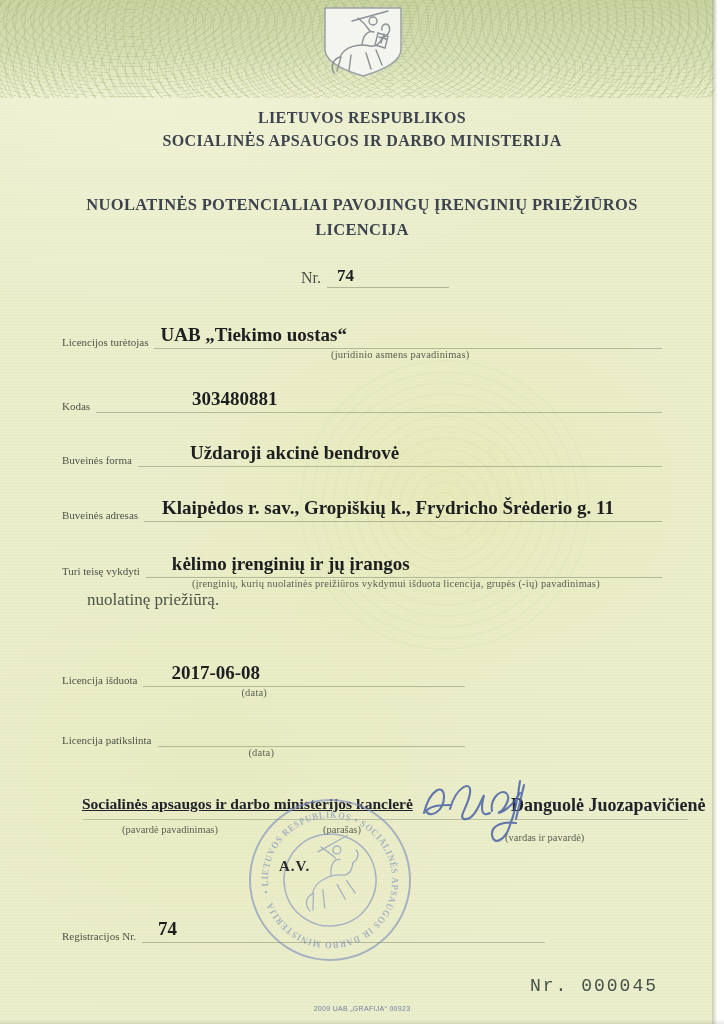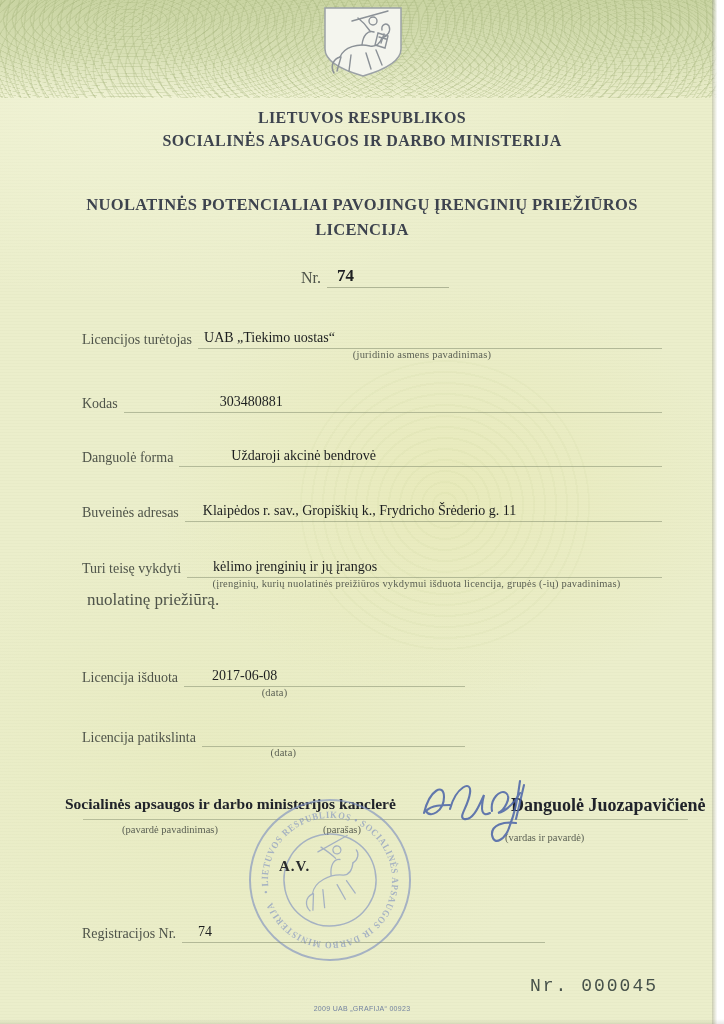--- a/index.html
+++ b/index.html
@@ -52,36 +52,36 @@
   .nr-row{position:absolute; left:301px; top:266px; display:flex; align-items:flex-end;}
   .nr-row .lbl{font-size:16px; color:#4e5349; padding-bottom:1px;}
   .nr-row .fill{width:112px; border-bottom:1px solid rgba(125,135,105,.55); margin-left:6px; padding:0 0 1px 10px;}
   .nr-row .val{font-weight:bold; font-size:17px; color:#1e2022;}
   
   .frow{
     position:absolute; left:62px; width:600px; height:27px;
     display:flex; align-items:flex-end;
   }
   .frow .lbl{
-    font-size:14px; color:#4e5349; white-space:nowrap; padding-bottom:1px;margin-left:20px;
+    font-size:11px; color:#4e5349; white-space:nowrap; padding-bottom:1px;
   }
   .frow .fill{
     flex:1; position:relative; border-bottom:1px solid rgba(125,135,105,.5);
     margin-left:6px; padding:0 0 2px var(--pad,6px); min-height:22px;
     display:flex; align-items:flex-end;
   }
-  .frow .val{font-weight:normal; font-size:14px; color:#1c1e1f; white-space:nowrap;}
+  .frow .val{font-weight:bold; font-size:19px; color:#1c1e1f; white-space:nowrap;}
   .frow .caption{
     position:absolute; top:100%; left:0; right:16px; margin-top:1px;
     text-align:center; font-size:10.5px; color:#5a5f53; letter-spacing:.2px; white-space:nowrap;
   }
   .frow .caption.shift-left{transform:translateX(-42px);}
   .cont-line{position:absolute; left:62px; top:590px; font-size:17px; color:#4e5349;margin-left:25px;}
   
-  .sig-title{position:absolute; left:65px; top:795px; font-weight:bold; font-size:15.5px; color:#20232a; white-space:nowrap;}
+  .sig-title{position:absolute; left:82px; top:795px; font-weight:bold; font-size:15.5px; color:#20232a; white-space:nowrap;text-decoration:underline;}
   .sig-name{position:absolute; left:511px; top:795px; font-weight:bold; font-size:18px; color:#20232a; white-space:nowrap;}
   .sig-line{position:absolute; left:83px; top:819px; width:605px; border-top:1px solid rgba(125,135,105,.45);}
   .sig-cap{position:absolute; top:824px; font-size:10.5px; color:#5a5f53; white-space:nowrap;}
   .cap-pareigu{left:122px;} .cap-parasas{left:323px;} .cap-vardas{left:505px;margin-top:8px;}
   .signature-svg{position:absolute; left:420px; top:775px; width:118px; height:84px; z-index:3;}
   
   .seal{position:absolute; left:244px; top:794px; width:172px; height:172px; opacity:.62; transform:rotate(-12deg); z-index:1;}
   .seal text{font-family:"Liberation Serif", serif; font-weight:bold;}
   .av-mark{position:absolute; left:279px; top:858px; font-weight:bold; font-size:15px; color:#2a2c2e; z-index:2; letter-spacing:1px;}
   
@@ -143,21 +143,21 @@
   </div>
 
   <div class="frow" style="top:386px">
     <span class="lbl">Kodas</span>
     <span class="fill" style="--pad:96px">
       <span class="val">303480881</span>
     </span>
   </div>
 
   <div class="frow" style="top:440px">
-    <span class="lbl">Danguolė forma</span>
+    <span class="lbl">Buveinės forma</span>
     <span class="fill" style="--pad:52px">
       <span class="val">Uždaroji akcinė bendrovė</span>
     </span>
   </div>
 
   <div class="frow" style="top:495px">
     <span class="lbl">Buveinės adresas</span>
     <span class="fill" style="--pad:18px">
       <span class="val">Klaipėdos r. sav., Gropiškių k., Frydricho Šrėderio g. 11</span>
     </span>

